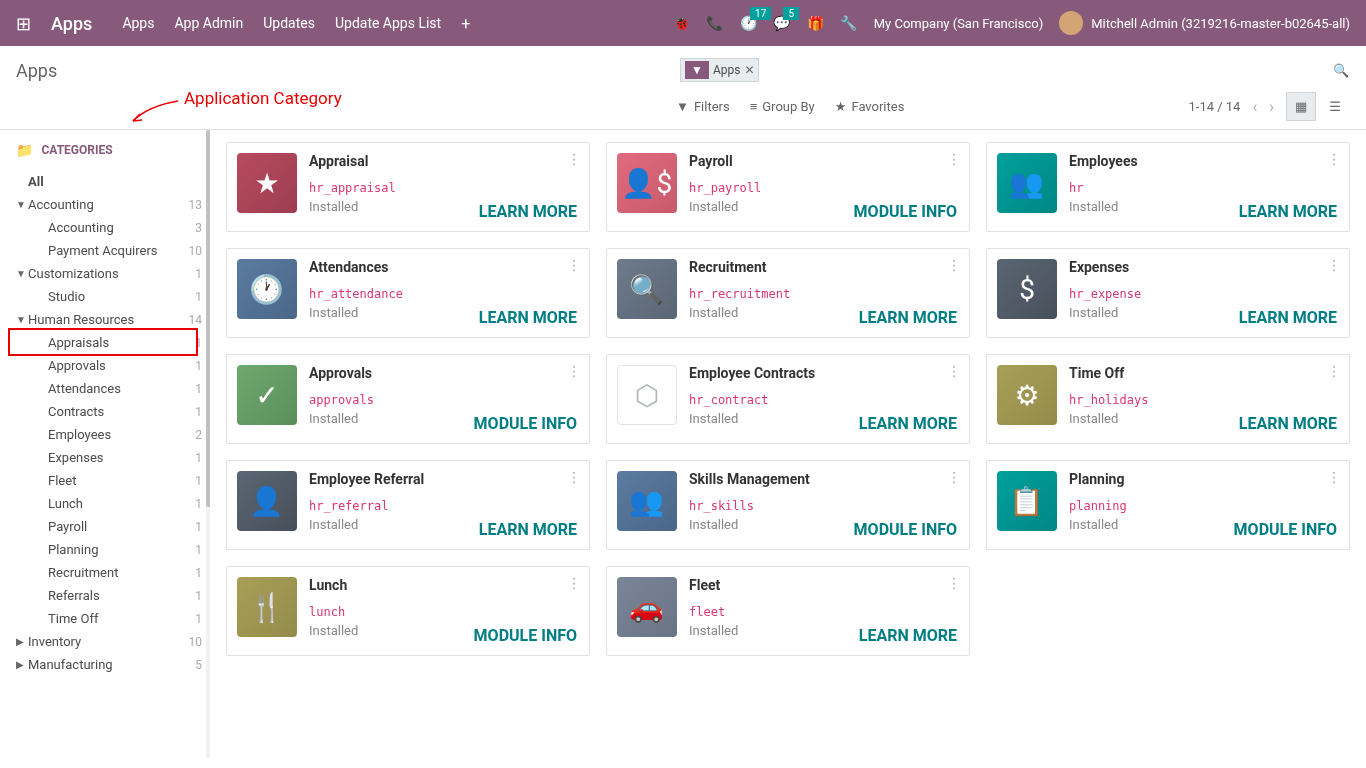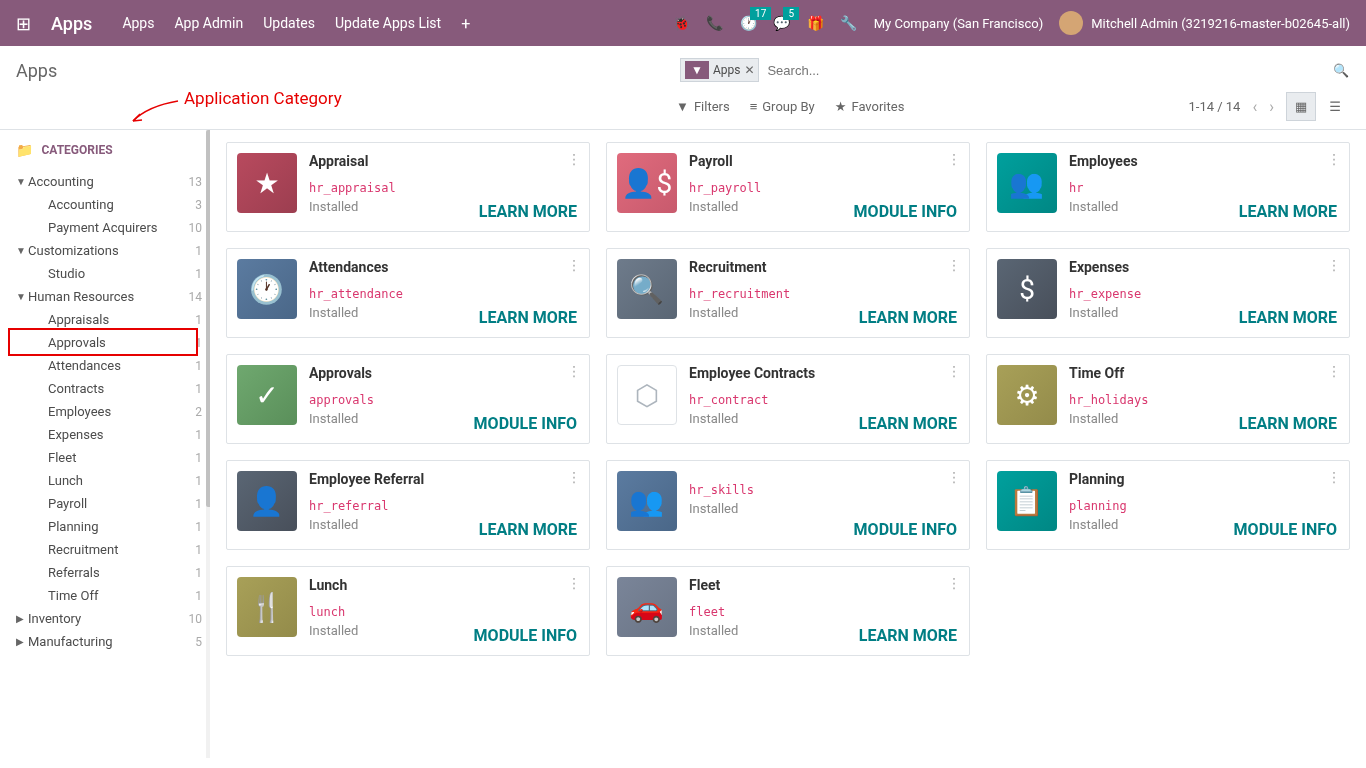--- a/index.html
+++ b/index.html
@@ -116,21 +116,20 @@
 
 <div class="control-panel" style="position:relative;">
   <div class="cp-row1">
     <span class="cp-title">Apps</span>
     <div class="search-area">
       <span class="search-facet">
         <span class="filter-icon">▼</span>
         <span>Apps</span>
         <span class="close-x">✕</span>
       </span>
-      <input class="search-input" placeholder="Search..." style="">
       <span class="search-glass">🔍</span>
     </div>
   </div>
   <div class="cp-row2">
     <div class="left-spacer"></div>
     <div class="filter-buttons">
       <span class="filter-btn">
           <span>▼</span>
           <span>Filters</span>
         </span>
@@ -160,20 +159,23 @@
     <path d="M 5 25 L 12 18 M 5 25 L 14 24" stroke="#e60000" stroke-width="1.5" fill="none"></path>
   </svg>
 </div>
 
 <div class="main">
   <div class="sidebar" id="sidebar">
     <div class="sidebar-header">
       <span class="folder-icon">📁</span>
       <span>CATEGORIES</span>
     </div>
+    <div class="cat-item all">
+      <span class="name">All</span>
+    </div>
     <div id="cat-tree">
         <div class="cat-item level1">
           <span class="caret">▼</span>
           <span class="name">Accounting</span>
           <span class="count">13</span>
         </div>
         <div class="cat-item level2">
           <span class="name">Accounting</span>
           <span class="count">3</span>
         </div>
@@ -362,20 +364,21 @@
             <div class="app-title">Employee Referral</div>
             <div class="app-tech">hr_referral</div>
             <div class="app-status">Installed</div>
           </div>
           <div class="app-action">LEARN MORE</div>
           <div class="app-menu">⋮</div>
         </div>
         <div class="app-card">
           <div class="app-icon ic-blue">👥</div>
           <div class="app-info">
+            <div class="app-title">Skills Management</div>
             <div class="app-tech">hr_skills</div>
             <div class="app-status">Installed</div>
           </div>
           <div class="app-action">MODULE INFO</div>
           <div class="app-menu">⋮</div>
         </div>
         <div class="app-card">
           <div class="app-icon ic-teal">📋</div>
           <div class="app-info">
             <div class="app-title">Planning</div>

